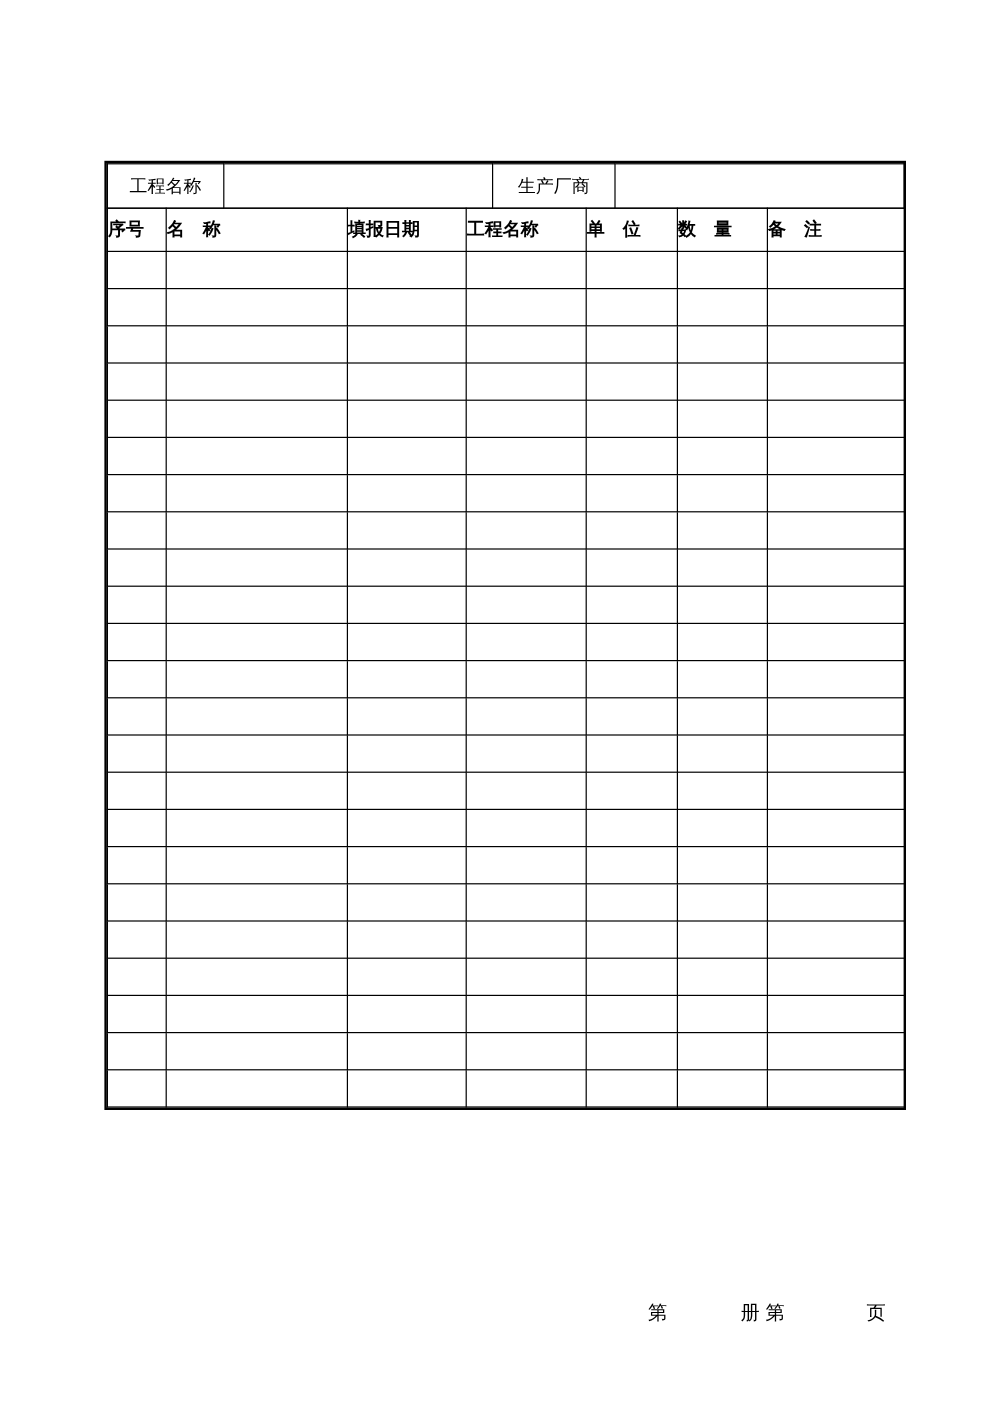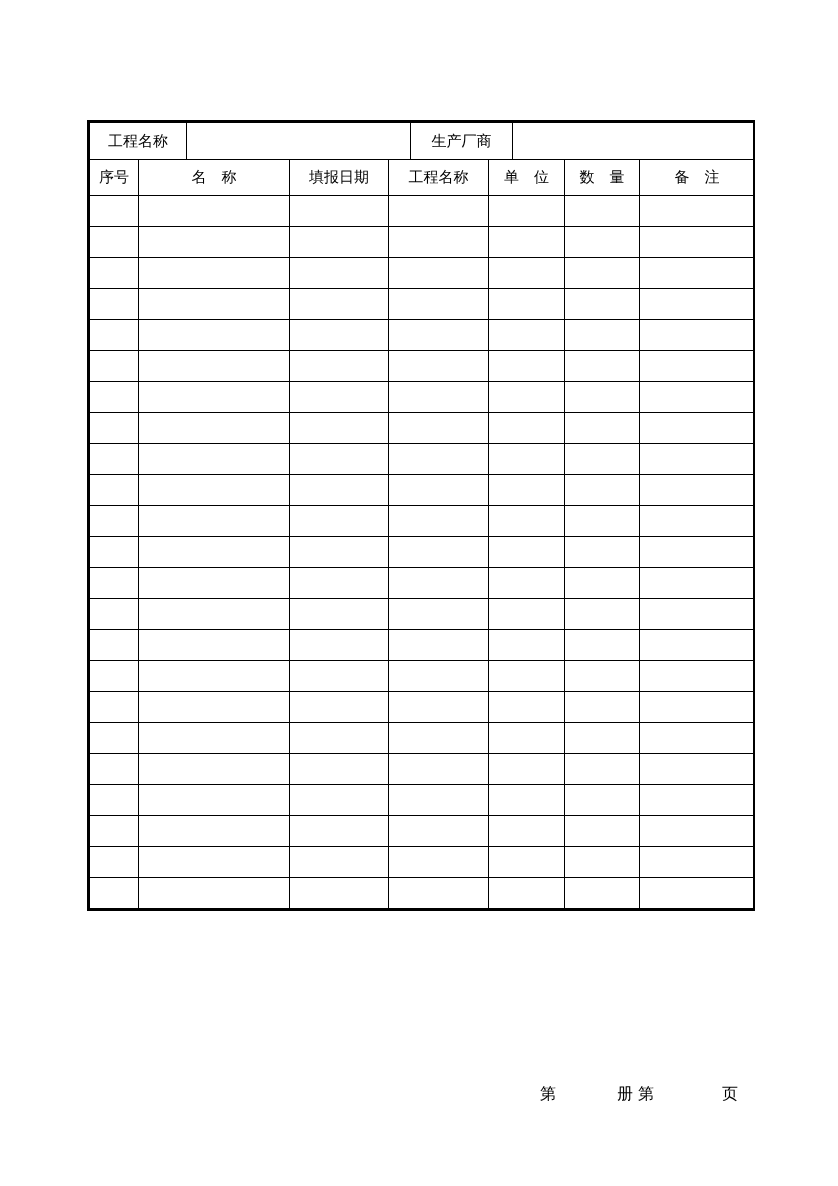--- a/index.html
+++ b/index.html
@@ -25,39 +25,39 @@
     font-size: 25px; font-weight: bold; letter-spacing: 1px; line-height: 32px;
     white-space: nowrap;
   }
   .doc-number {
     position: absolute; left: 671px; top: 105px;
     font-size: 14px; letter-spacing: 0.5px; white-space: nowrap;
   }
 
   
   .form-wrap {
-    position: absolute; left: 87px; top: 120px; width: 668px;
+    position: absolute; left: 87px; top: 134px; width: 668px;
     border: 2px solid #000;
     background: #fff;
   }
   table { border-collapse: collapse; width: 100%; table-layout: fixed; }
   td, th {
     border: 1px solid #000;
     font-size: 15px; font-weight: normal;
     padding: 0; overflow: hidden; white-space: nowrap;
   }
   .main-table, .sig-table { margin-top: -1px; }
 
   
   .info-table td { height: 37px; }
   .info-table .lbl { text-align: center; }
   .info-table .val { text-align: center; }
 
   
-  .main-table th { height: 36px; text-align: center; font-weight: normal; }
+  .main-table th { height: 36px; text-align: left; font-weight: bold; }
   .main-table td { height: 31px; }
 
   
   .sig-table td {
     height: 92px; vertical-align: top; text-align: left;
     padding: 7px 0 0 11px; position: relative; white-space: normal;
   }
   .sig-label { font-size: 15px; }
   .seal { position: absolute; bottom: 9px; right: 54px; font-size: 15px; }
 

